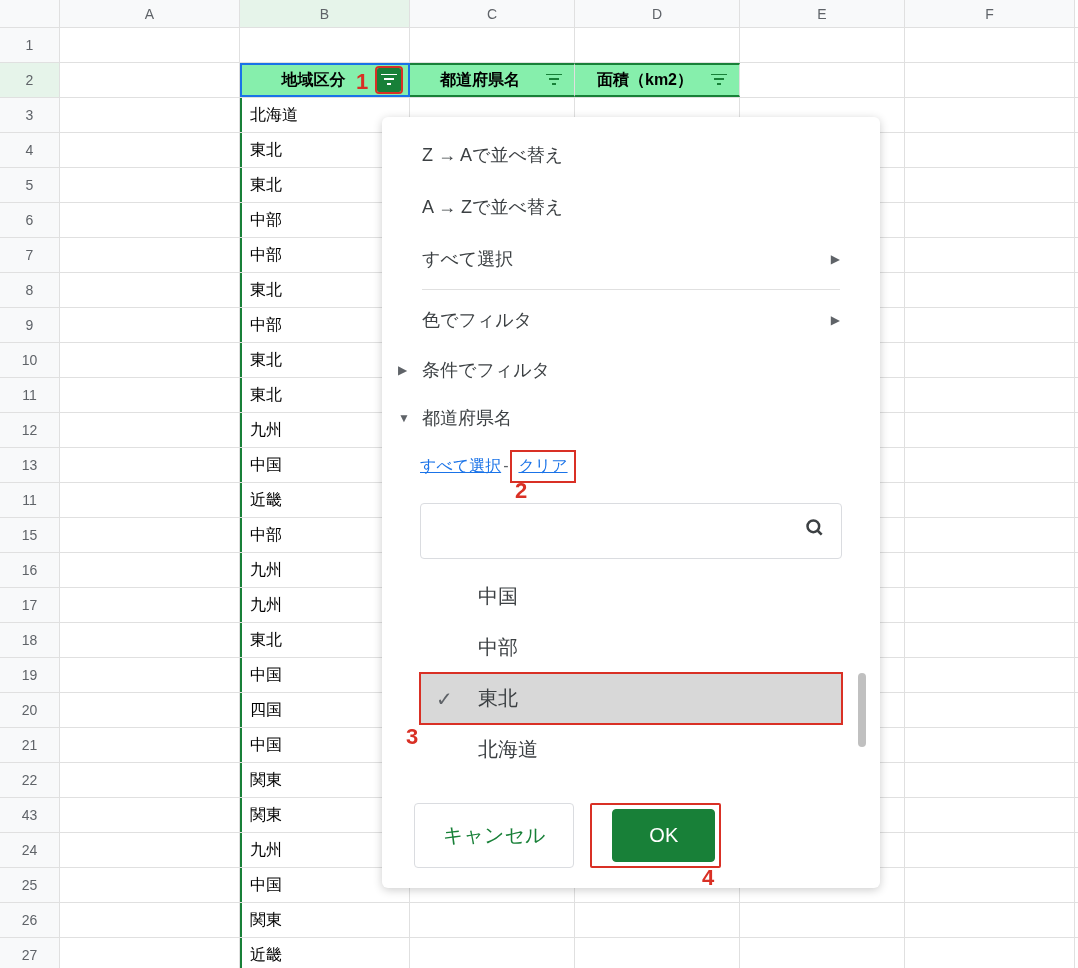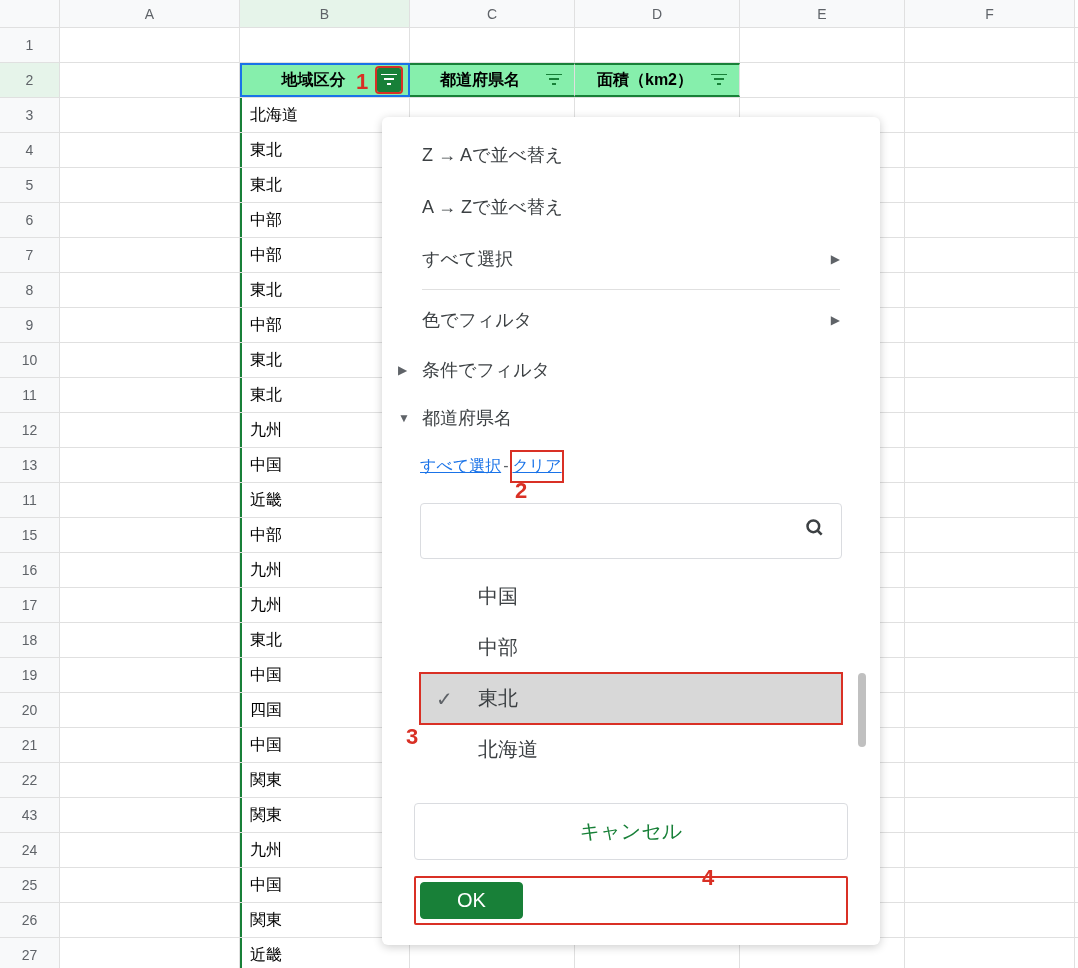--- a/index.html
+++ b/index.html
@@ -144,21 +144,21 @@
       font-size: 16px;
     }
     .filter-link {
       color: #1a73e8;
       text-decoration: underline;
       cursor: pointer;
     }
     .filter-link-sep { color: #5f6368; margin: 0 2px; }
     .clear-outline {
       border: 2px solid #d93025;
-      padding: 4px 0;
+      padding: 4px 6px;
       display: inline-block;
     }
     .search-box {
       margin: 12px 38px;
       border: 1px solid #dadce0;
       border-radius: 4px;
       height: 56px;
       display: flex;
       align-items: center;
       padding: 0 16px;
@@ -203,37 +203,37 @@
       top: 102px;
       width: 8px;
       height: 74px;
       background: #c0c0c0;
       border-radius: 4px;
     }
     .button-row {
       display: flex;
       gap: 16px;
       padding: 20px 32px 8px 32px;
-      flex-direction: column;
     }
     .btn {
       padding: 14px 28px;
       font-size: 20px;
       border-radius: 4px;
       cursor: pointer;
       border: 1px solid #dadce0;
       background: #fff;
       color: #188038;
       font-weight: 500;
     }
     .btn-primary {
       background: #188038;
       color: #fff;
       border: 1px solid #188038;
-      padding: 6px 36px;
+      padding: 14px 36px;
+      margin-left: 16px;
     }
     .ok-outline {
       border: 2px solid #d93025;
       padding: 4px;
       border-radius: 2px;
     }
     .annotation {
       position: absolute;
       color: #d93025;
       font-weight: bold;

